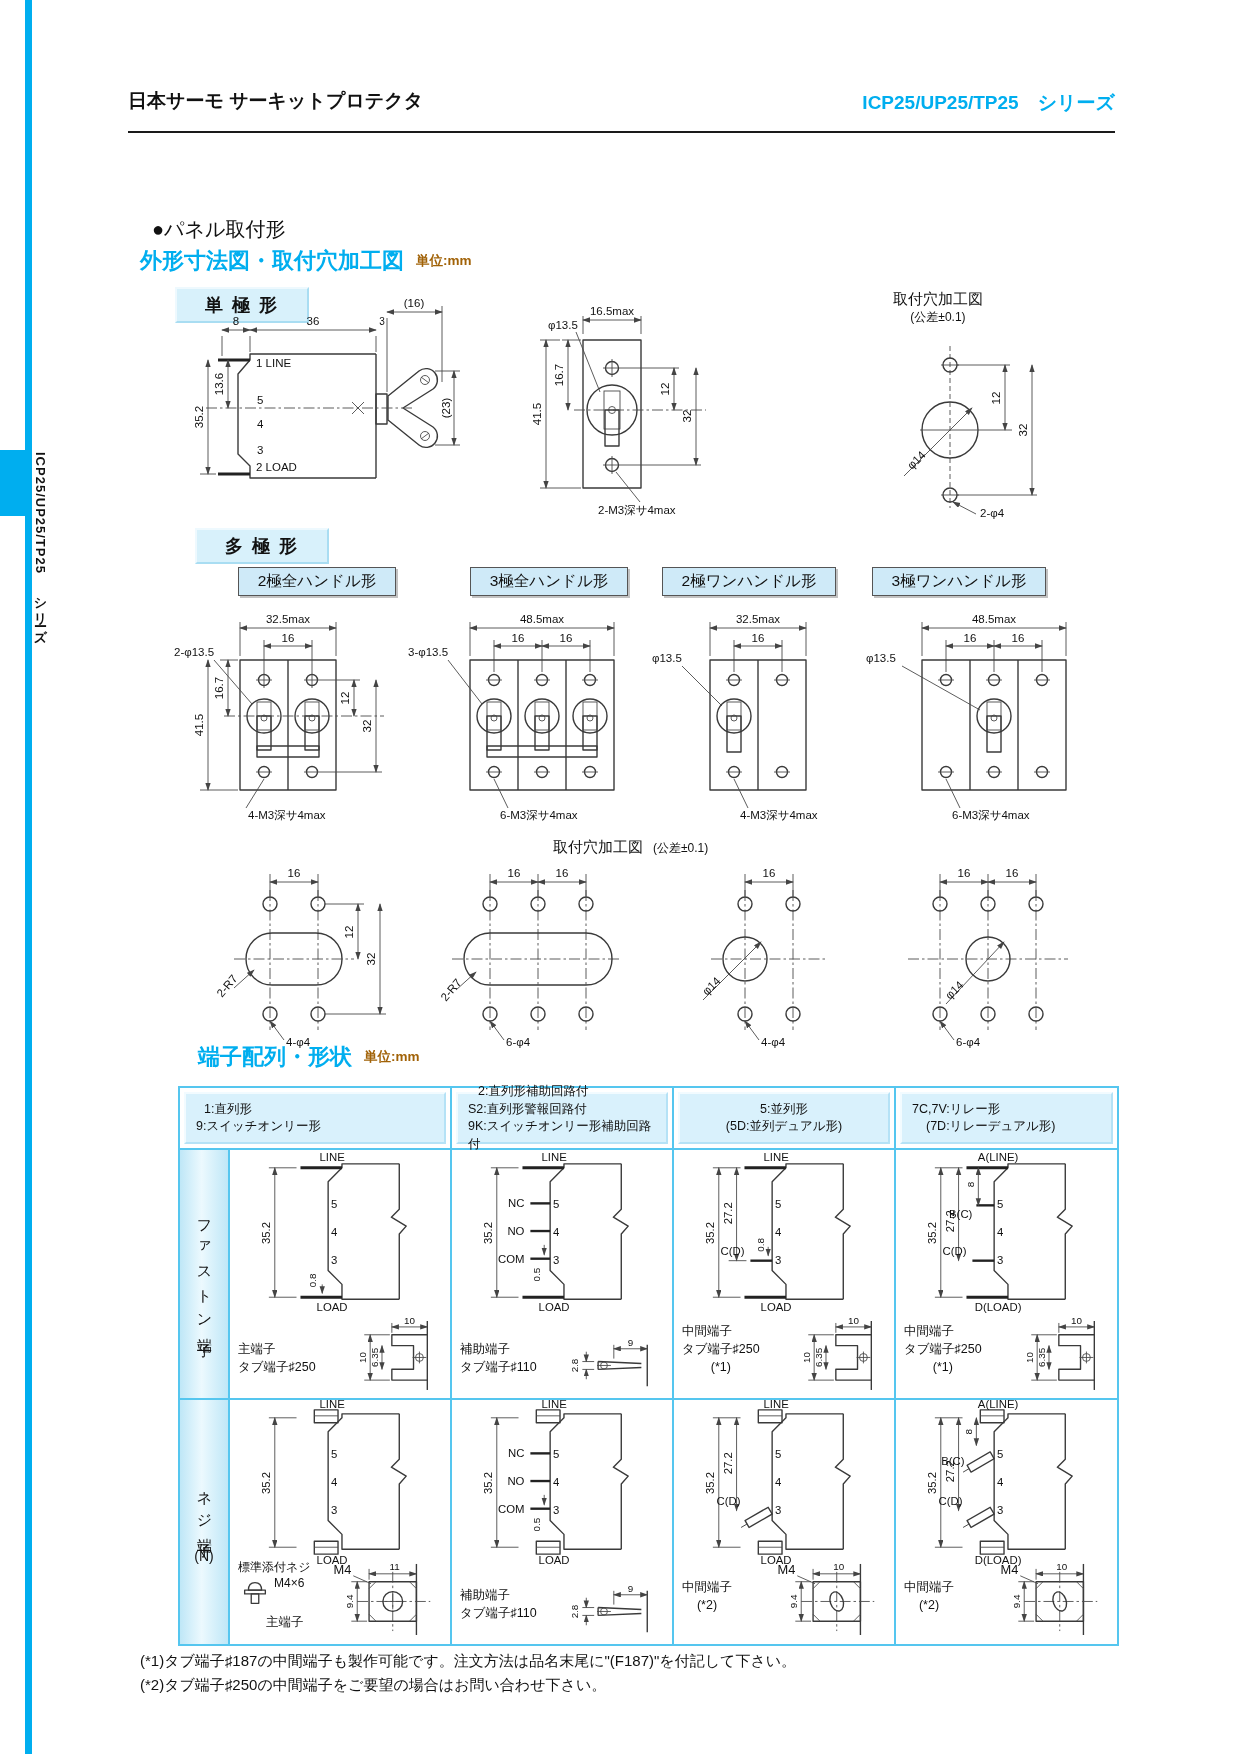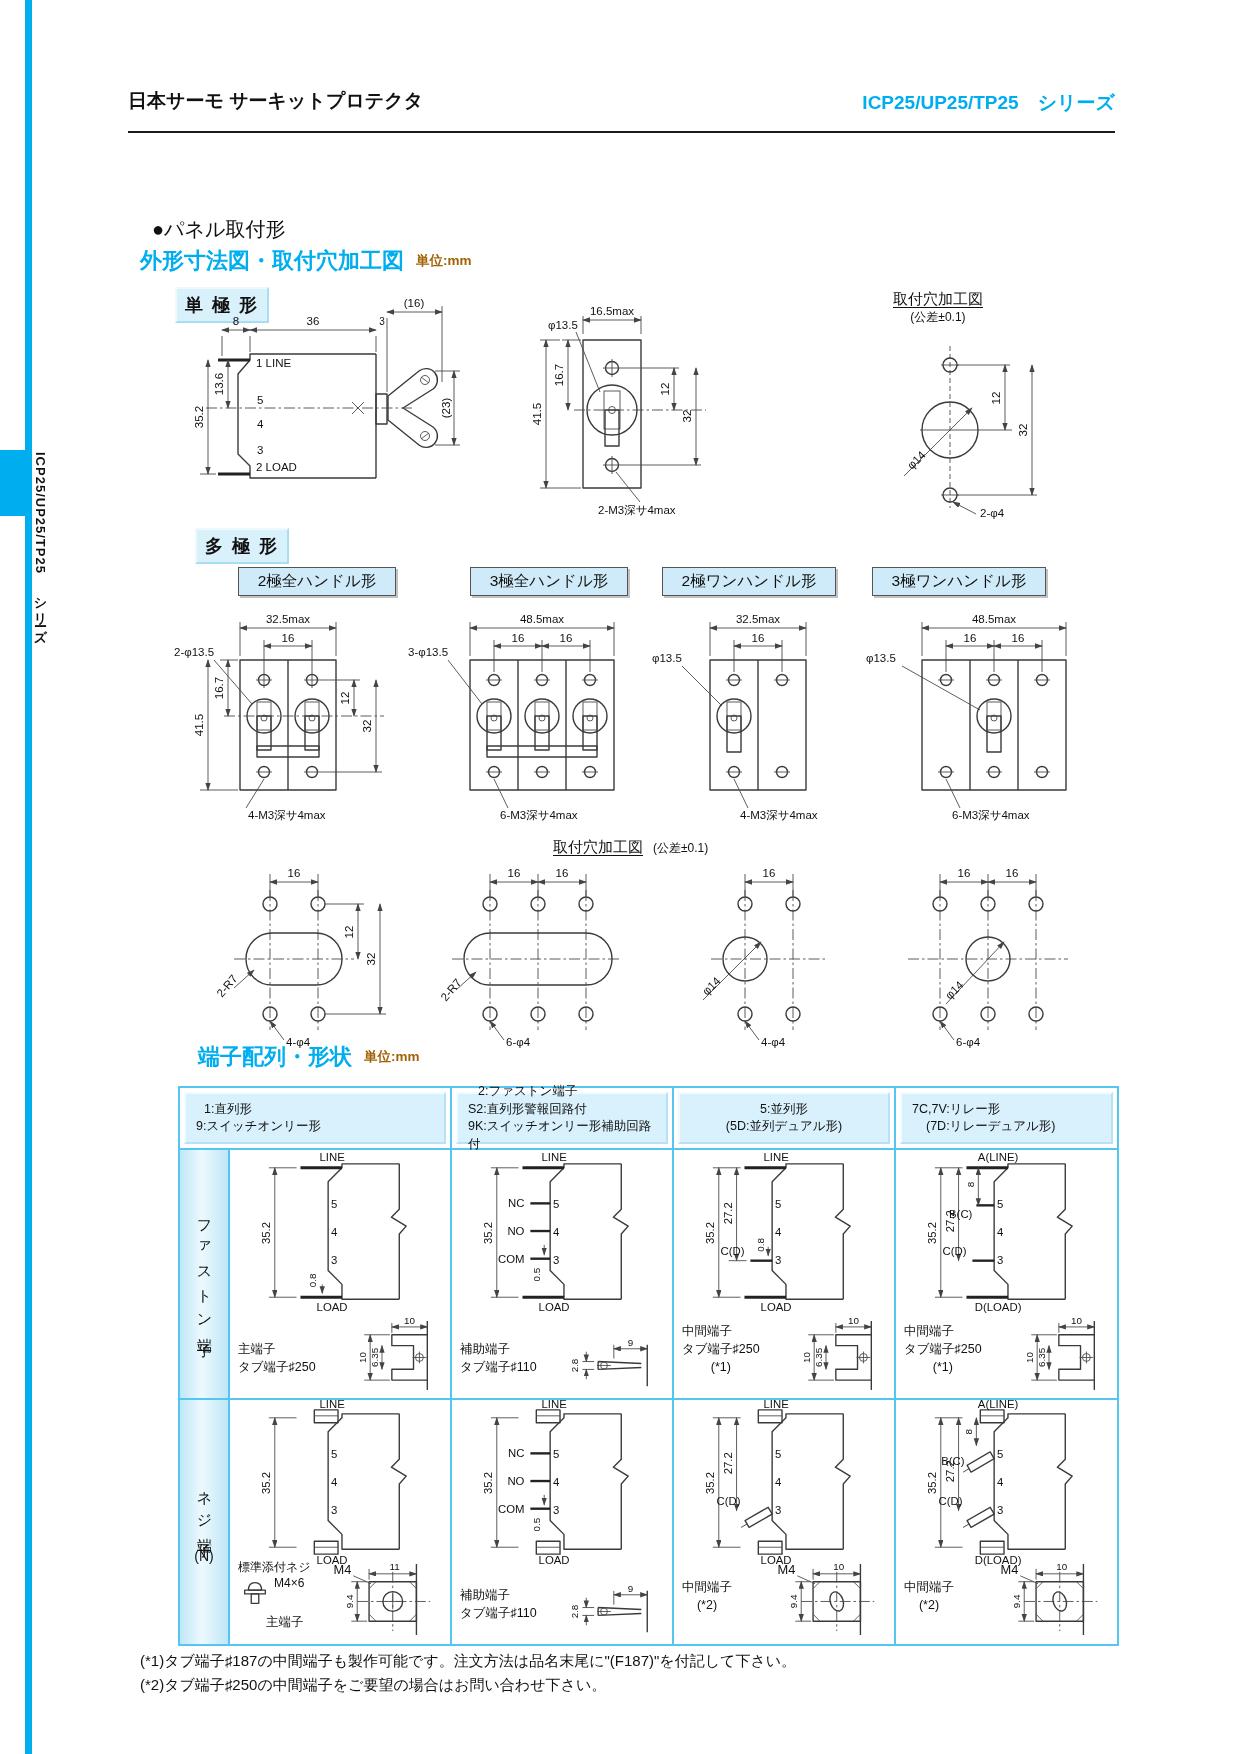--- a/index.html
+++ b/index.html
@@ -11,23 +11,23 @@
   .side-tab{left:0;top:450px;width:25px;height:66px;background:#00aeef;}
   .side-text{left:31px;top:452px;height:330px;writing-mode:vertical-rl;font-weight:bold;font-size:13px;letter-spacing:1px;color:#111;}
   
   .hdr-left{left:128px;top:88px;font-size:19px;font-weight:bold;}
   .hdr-right{left:715px;top:90px;width:400px;text-align:right;font-size:19px;font-weight:bold;color:#00aeef;}
   .hdr-rule{left:128px;top:131px;width:987px;height:2px;background:#1a1a1a;}
   
   .panel-title{left:152px;top:216px;font-size:20px;}
   .dim-title{left:140px;top:246px;font-size:22px;font-weight:bold;color:#00aeef;}
   .unit{font-size:13.5px;font-weight:bold;color:#a16207;margin-left:12px;vertical-align:3px;}
-  .badge{background:#d8f1fb;border-top:2px solid #eef9fe;border-left:2px solid #eef9fe;border-right:2px solid #a9ddf2;border-bottom:2px solid #a9ddf2;font-size:18px;font-weight:bold;padding:4px 8px;letter-spacing:2px;}
+  .badge{background:#d8f1fb;border-top:2px solid #eef9fe;border-left:2px solid #eef9fe;border-right:2px solid #a9ddf2;border-bottom:2px solid #a9ddf2;font-size:18px;font-weight:bold;padding:4px 28px;letter-spacing:2px;}
   .cap{background:#cfeaf8;border:1px solid #555;box-shadow:2px 2px 0 #c2c2c2;font-size:15.5px;text-align:center;padding:3px 2px;}
-  .hole-title{font-size:15px;text-decoration:underline;text-underline-offset:3px;}
+  .hole-title{font-size:15px;text-underline-offset:3px;}
   .hole-tol{font-size:12px;}
   .term-title{left:198px;top:1042px;font-size:22px;font-weight:bold;color:#00aeef;}
   
   svg{overflow:visible;}
   .ol{fill:none;stroke:#3a3a3a;stroke-width:1.4;stroke-linejoin:round;}
   .tn{fill:none;stroke:#4a4a4a;stroke-width:0.9;}
   .dm{fill:none;stroke:#4a4a4a;stroke-width:0.9;}
   .cl{fill:none;stroke:#4a4a4a;stroke-width:0.9;stroke-dasharray:11 3 2.5 3;}
   .dsh{fill:none;stroke:#4a4a4a;stroke-width:0.9;stroke-dasharray:5 3;}
   .tm{stroke:#222;stroke-width:3;}
@@ -443,21 +443,21 @@
   <div class="abs ttable">
 
     <div class="tc hcell" style="grid-column:1/3;">
       <div class="hbox">
         <div style="padding-left:8px;">1:直列形</div>
         <div>9:スイッチオンリー形</div>
       </div>
     </div>
     <div class="tc hcell">
       <div class="hbox">
-        <div style="padding-left:10px;">2:ファストン端子</div>
+        <div style="padding-left:10px;">2:直列形補助回路付</div>
         <div>S2:直列形警報回路付</div>
         <div>9K:スイッチオンリー形補助回路付</div>
       </div>
     </div>
     <div class="tc hcell">
       <div class="hbox ctr">
         <div>5:並列形</div>
         <div>(5D:並列デュアル形)</div>
       </div>
     </div>

